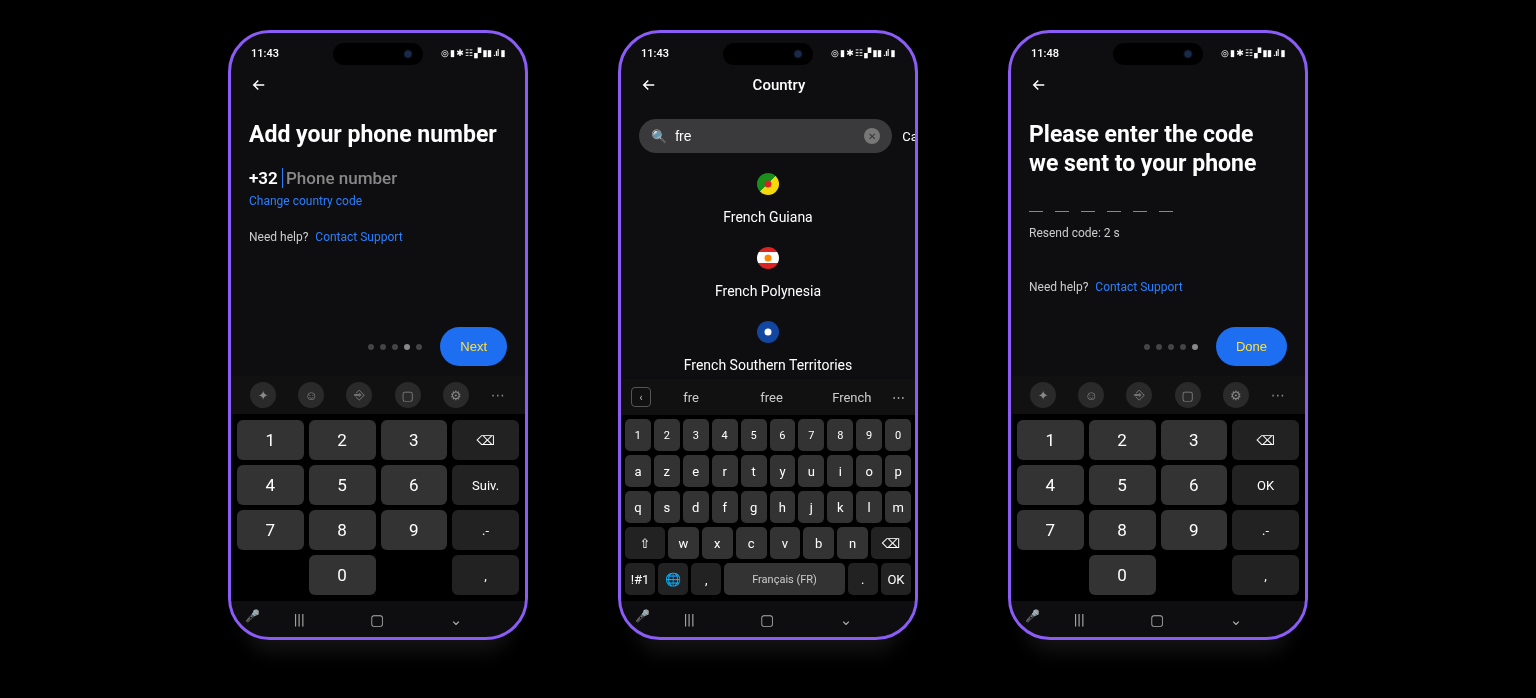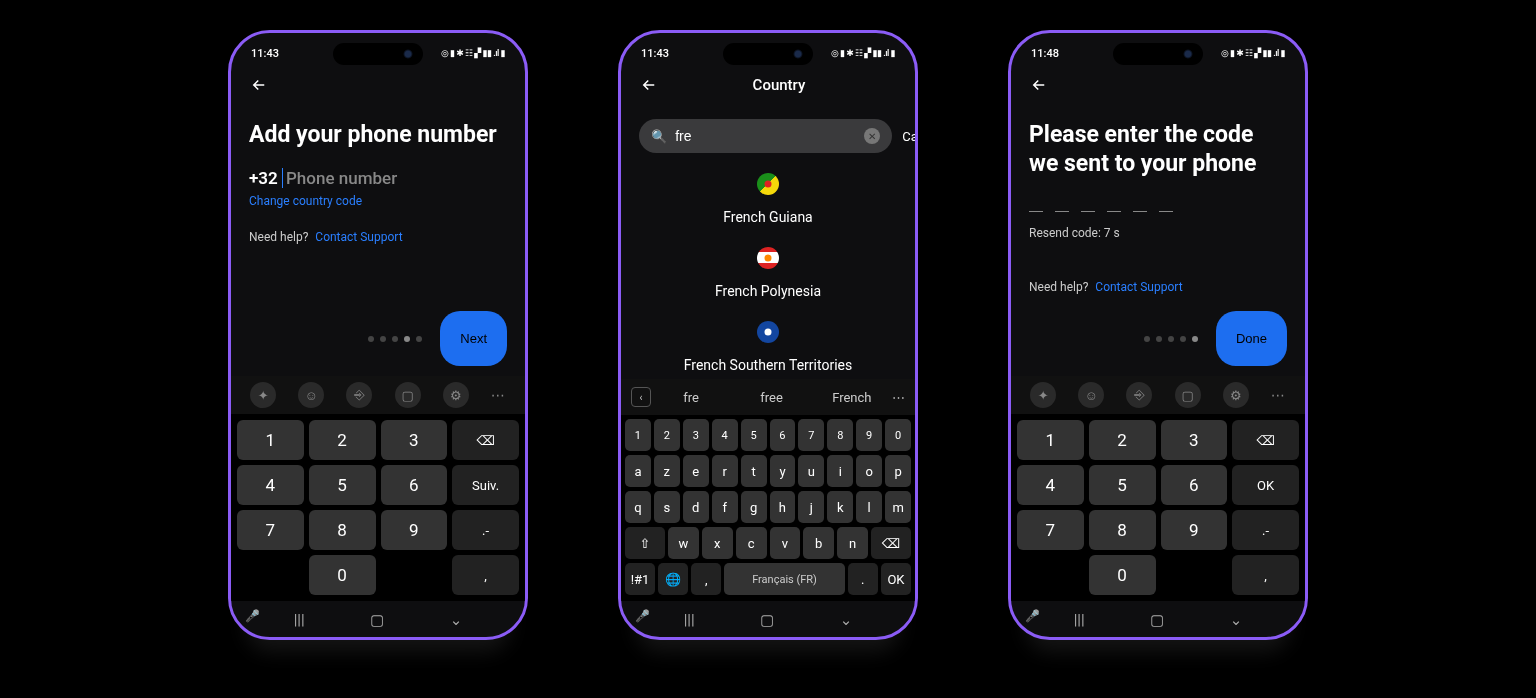--- a/index.html
+++ b/index.html
@@ -66,21 +66,21 @@
   h1.title { font-size: 23px; font-weight: 700; line-height: 1.25; margin-top: 20px; margin-bottom: 18px;}
   .phone-row { font-size: 17px; font-weight:600; }
   .phone-row .placeholder { color: #888; font-weight:500; border-left:1.5px solid #2a7fff; padding-left:3px;}
   .link { color: #2a7fff; font-size: 12px; margin-top: 6px; cursor:pointer;}
   .help-row { margin-top: 22px; font-size: 12px; color:#ccc;}
   .help-row .link { display:inline; margin-left:4px;}
   .action-row { margin-top:auto; display:flex; align-items:center; justify-content:flex-end; gap:14px; padding:12px 0 10px 0;}
   .dots { display:flex; gap:6px; margin-right:4px;}
   .dot { width:6px; height:6px; border-radius:50%; background:#444;}
   .dot.active { background:#888;}
-  .pill-btn { background:#1d6ef0; color:#000000; border:none; border-radius:20px; padding:20px 20px; font-size:13px; font-weight:500; cursor:pointer;}
+  .pill-btn { background:#1d6ef0; color:#fde047; border:none; border-radius:20px; padding:12px 20px; font-size:13px; font-weight:500; cursor:pointer;}
   .kbd-toolbar { display:flex; justify-content:space-around; align-items:center; padding:6px 8px; background:#111;}
   .kbd-toolbar .ticon { width:26px; height:26px; border-radius:13px; background:#2a2a2a; display:flex; align-items:center; justify-content:center; color:#888; font-size:13px;}
   .kbd-toolbar .more { color:#888; font-size:14px; letter-spacing:1px;}
   .numpad { display:grid; grid-template-columns:repeat(4,1fr); gap:5px; padding:6px; background:#000;}
   .numpad .key { background:#333; border-radius:6px; height:40px; display:flex; align-items:center; justify-content:center; color:#fff; font-size:17px; cursor:pointer;}
   .numpad .key.side { background:#222; font-size:13px;}
   .numpad .empty { background:transparent;}
   .navbar { display:flex; justify-content:space-around; align-items:center; padding:10px 30px 8px; color:#aaa;}
   .navbar .nicon { font-size:15px;}
   .mic { position:absolute; left:14px; bottom:14px; color:#888; font-size:12px;}
@@ -313,21 +313,21 @@
     </div>
     <h1 class="title">Please enter the code we sent to your phone</h1>
     <div class="code-dashes">
       <div class="d"></div>
         <div class="d"></div>
         <div class="d"></div>
         <div class="d"></div>
         <div class="d"></div>
         <div class="d"></div>
     </div>
-    <div class="resend">Resend code: 7 s</div>
+    <div class="resend">Resend code: 2 s</div>
     <div class="help-row">
       <span>Need help?</span>
       <span class="link">Contact Support</span>
     </div>
     <div class="action-row">
       <div class="dots">
         <div class="dot"></div>
           <div class="dot"></div>
           <div class="dot"></div>
           <div class="dot"></div>

